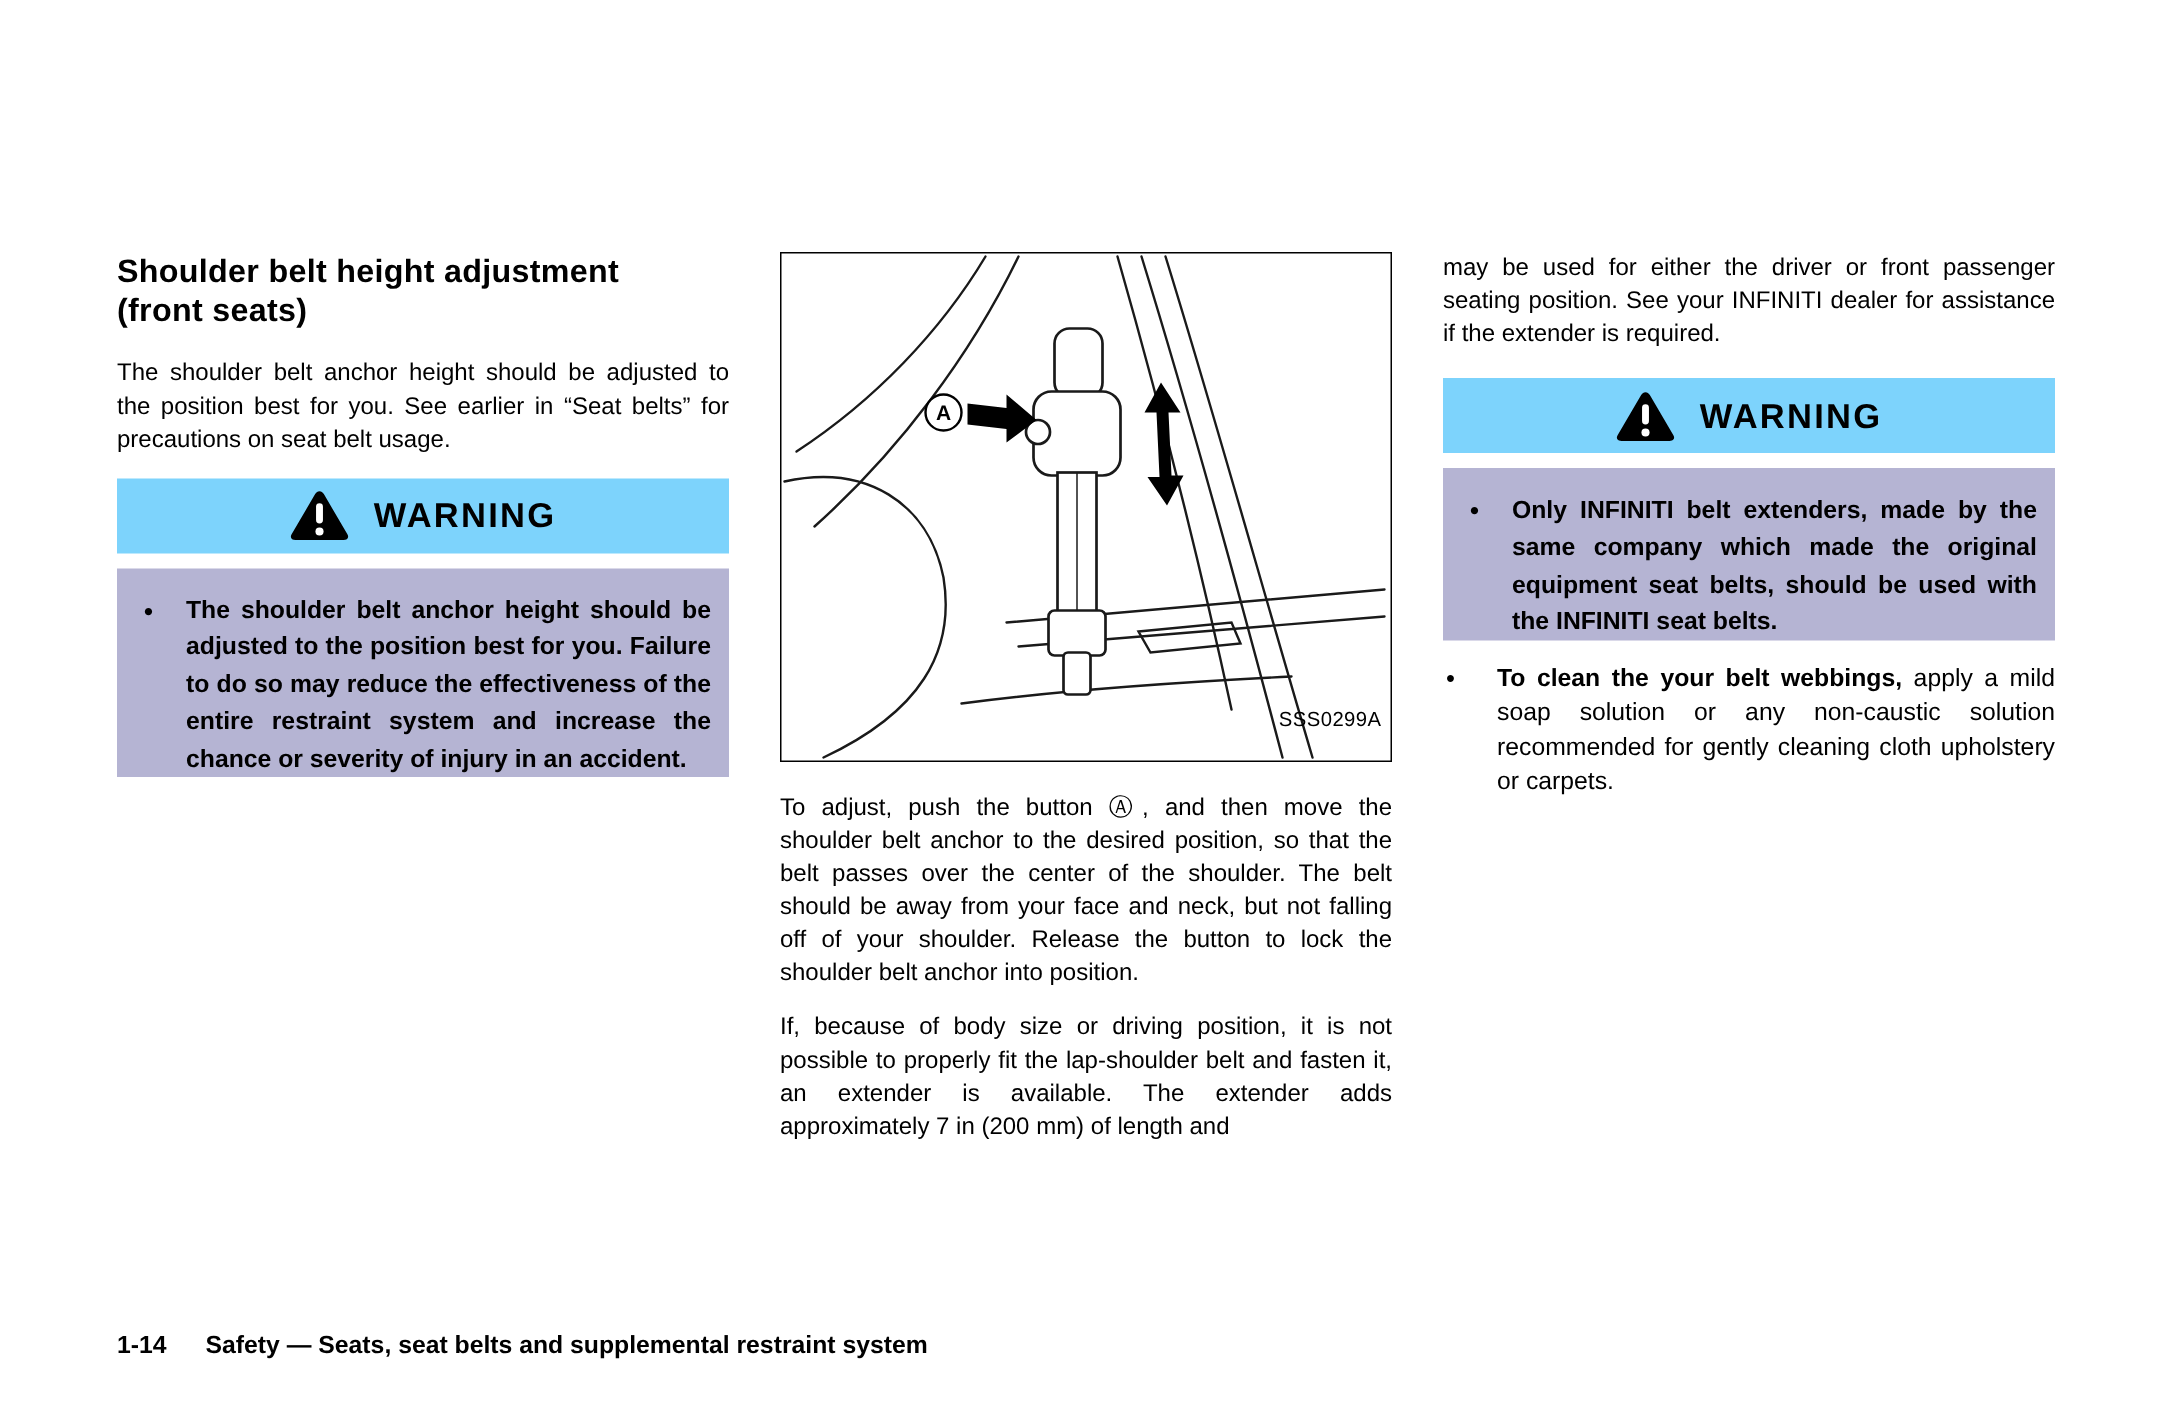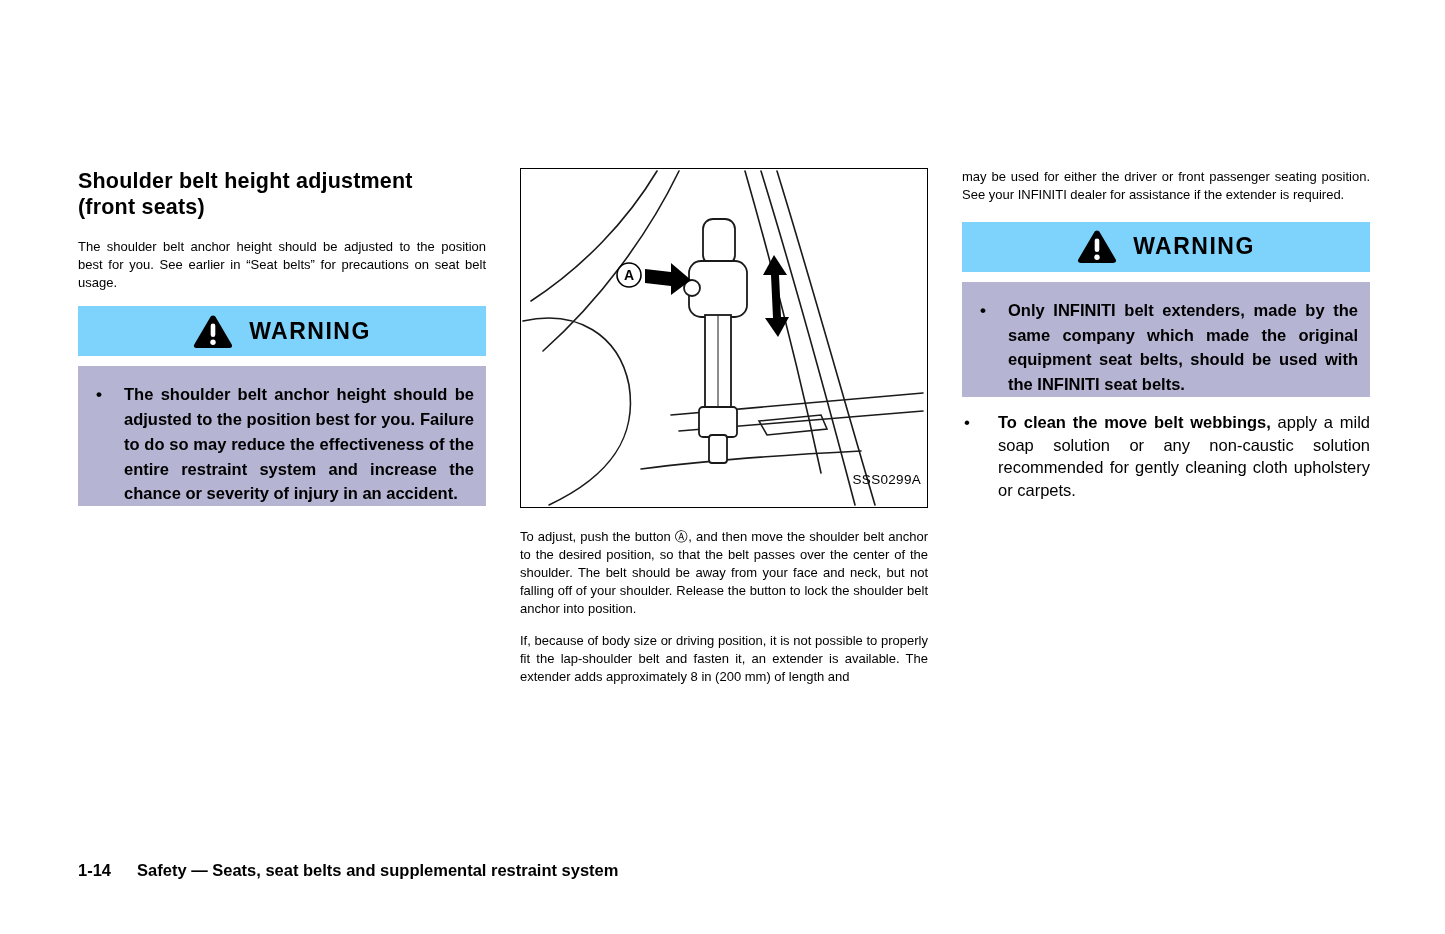--- a/index.html
+++ b/index.html
@@ -36,21 +36,21 @@
     letter-spacing: 0.2px;
   }
   h2.subsection-heading {
     margin: 20px 0 12px 0;
     font-size: 19px;
     font-weight: bold;
     letter-spacing: 0.2px;
   }
   p.body-text {
     margin: 0 0 14px 0;
-    font-size: 13px;
+    font-size: 16px;
     line-height: 1.38;
     text-align: justify;
   }
   .warning-header {
     background: #7dd3fc;
     height: 50px;
     display: flex;
     align-items: center;
     justify-content: center;
     gap: 16px;
@@ -114,21 +114,21 @@
     padding-left: 2px;
   }
   .maint-item .m-text {
     flex: 1 1 auto;
     text-align: justify;
   }
   .m-text b { font-weight: bold; }
   .footer {
     position: absolute;
     left: 78px;
-    top: 861px;
+    top: 888px;
     font-size: 16.5px;
     font-weight: bold;
   }
   .footer .page-number { margin-right: 26px; }
   .warn-icon-svg { display: block; }
 </style>
 </head>
 <body>
 
 <div class="page">
@@ -195,21 +195,21 @@
           <polygon points="124,100 150,103 150,94 170,111 150,126 150,117 124,114" fill="#000000"></polygon>
 
           <polygon points="253,86 266,106 258,106 260,148 268,148 257,168 244,149 252,149 250,106 242,106" fill="#000000"></polygon>
         </svg>
         <figcaption class="figure-label">SSS0299A</figcaption>
       </figure>
 
       <p class="body-text">To adjust, push the button Ⓐ, and then move the shoulder belt anchor to the desired position, so that the belt passes over the center of the shoulder. The belt should be away from your face and neck, but not falling off of your shoulder. Release the button to lock the shoulder belt anchor into position.</p>
 
 
-      <p class="body-text">If, because of body size or driving position, it is not possible to properly fit the lap-shoulder belt and fasten it, an extender is available. The extender adds approximately 8 in (200 mm) of length and</p>
+      <p class="body-text">If, because of body size or driving position, it is not possible to properly fit the lap-shoulder belt and fasten it, an extender is available. The extender adds approximately 7 in (200 mm) of length and</p>
     </div>
 
     <div class="col">
       <p class="body-text" style="margin-bottom:18px;">may be used for either the driver or front passenger seating position. See your INFINITI dealer for assistance if the extender is required.</p>
 
       <div class="warning-header">
         <span>
           <svg class="warn-icon-svg" width="40" height="35" viewBox="0 0 40 35" aria-hidden="true">
             <path d="M20 1.5 C21.2 1.5 22.2 2.2 22.9 3.4 L38.6 30.2 C39.9 32.4 38.5 34 36 34 L4 34 C1.5 34 0.1 32.4 1.4 30.2 L17.1 3.4 C17.8 2.2 18.8 1.5 20 1.5 Z" fill="#000"></path>
             <rect x="17.7" y="9.5" width="4.6" height="13.5" rx="2.3" fill="#fff"></rect>
@@ -221,21 +221,21 @@
 
       <div class="warning-list">
         <div class="w-item">
           <span class="w-text">Only INFINITI belt extenders, made by the same company which made the original equipment seat belts, should be used with the INFINITI seat belts.</span>
         </div>
       </div>
 
 
       <div class="maint-item">
         <span class="m-text">
-          <b>To clean the move belt webbings,</b><span> apply a mild soap solution or any non-caustic solution recommended for gently cleaning cloth upholstery or carpets.</span>
+          <b>To clean the your belt webbings,</b><span> apply a mild soap solution or any non-caustic solution recommended for gently cleaning cloth upholstery or carpets.</span>
         </span>
       </div>
     </div>
 
   </div>
 
   <div class="footer">
     <span class="page-number">1-14</span><span class="footer-title">Safety — Seats, seat belts and supplemental restraint system</span>
   </div>
 

